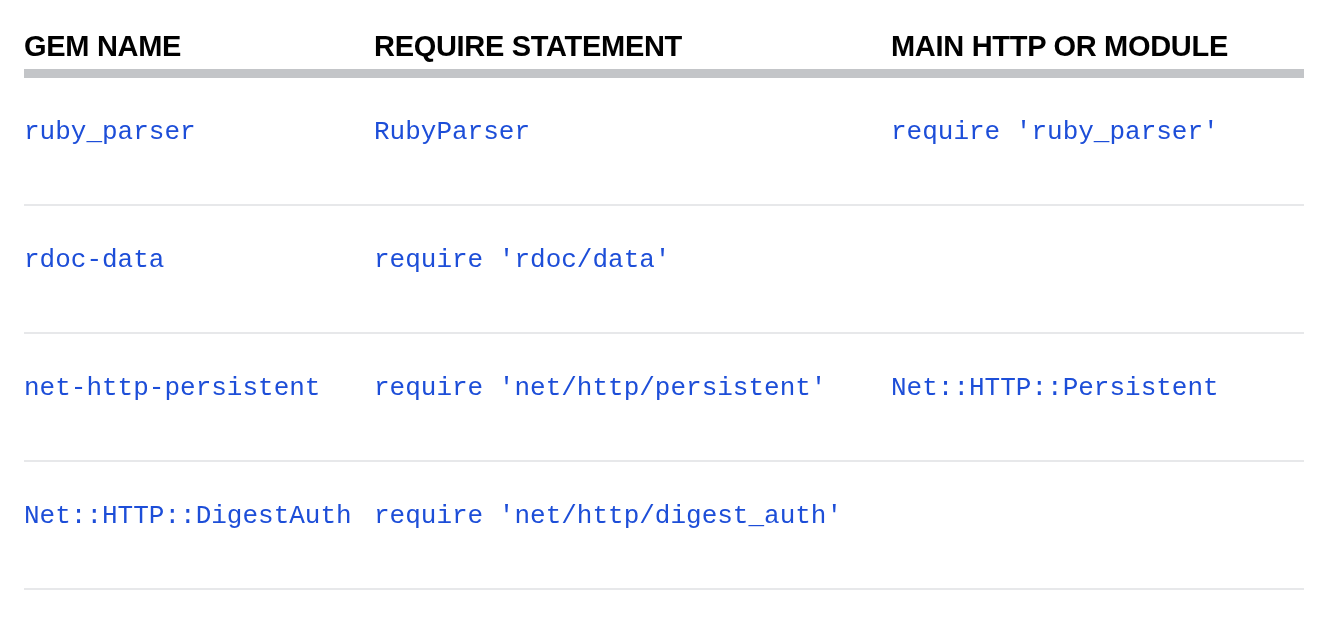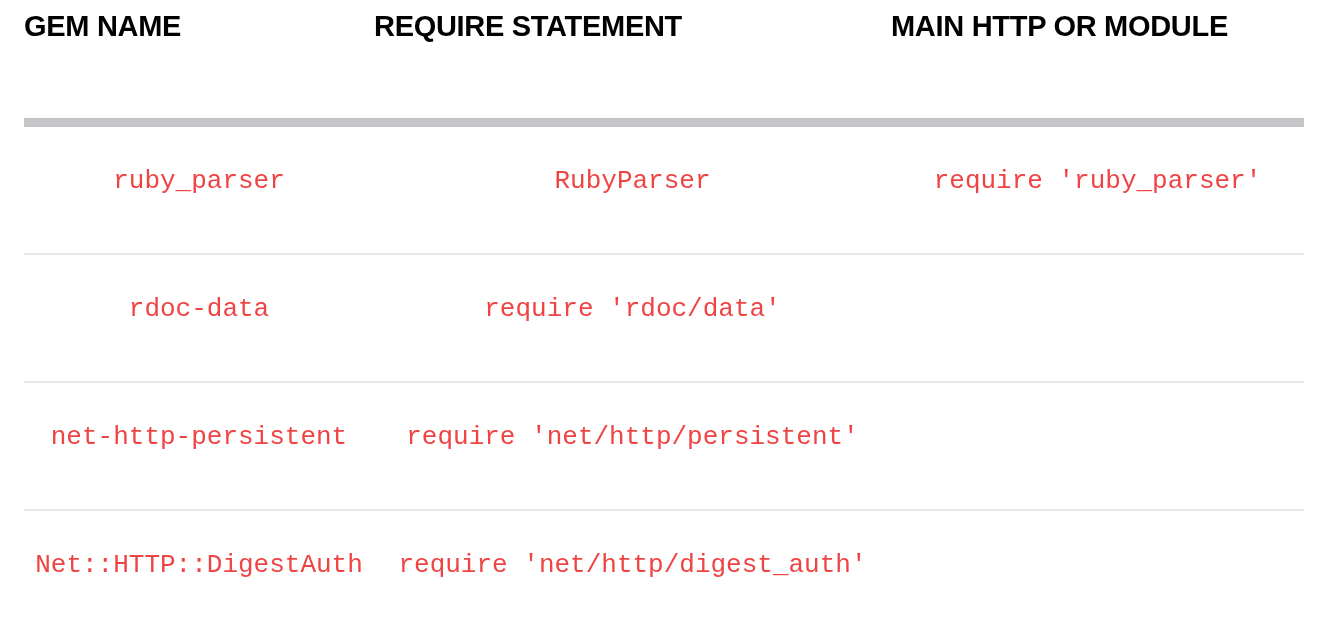--- a/index.html
+++ b/index.html
@@ -12,22 +12,22 @@
   }
   .table {
     margin-left: 24px;
     width: 1280px;
   }
   .grid {
     display: grid;
     grid-template-columns: 350px 517px 1fr;
   }
   .thead {
-    height: 118px;
-    padding-top: 12px;
+    height: 69px;
+    padding-top: 32px;
   }
   .th {
     font-family: "Liberation Sans", sans-serif;
     font-weight: 700;
     font-size: 29px;
     line-height: 29px;
     letter-spacing: -0.3px;
     color: #000000;
     white-space: nowrap;
   }
@@ -37,23 +37,22 @@
   }
   .tr {
     height: 128px;
     padding-top: 41px;
     border-bottom: 2px solid #e7e8ea;
   }
   .td {
     font-family: "Liberation Mono", "DejaVu Sans Mono", monospace;
     font-size: 26px;
     line-height: 26px;
-    color: #ef4444;
+    color: #1d4ed8;
     white-space: nowrap;
-    text-align: center;
   }
 </style>
 </head>
 <body>
 
 <div class="table">
 
   <div class="thead grid">
     <div class="th">GEM NAME</div>
     <div class="th">REQUIRE STATEMENT</div>
@@ -69,20 +68,21 @@
   </div>
 
   <div class="tr grid">
     <div class="td">rdoc-data</div>
     <div class="td">require 'rdoc/data'</div>
   </div>
 
   <div class="tr grid">
     <div class="td">net-http-persistent</div>
     <div class="td">require 'net/http/persistent'</div>
+    <div class="td">Net::HTTP::Persistent</div>
   </div>
 
   <div class="tr grid">
     <div class="td">Net::HTTP::DigestAuth</div>
     <div class="td">require 'net/http/digest_auth'</div>
   </div>
 
 </div>
 
 </body></html>

